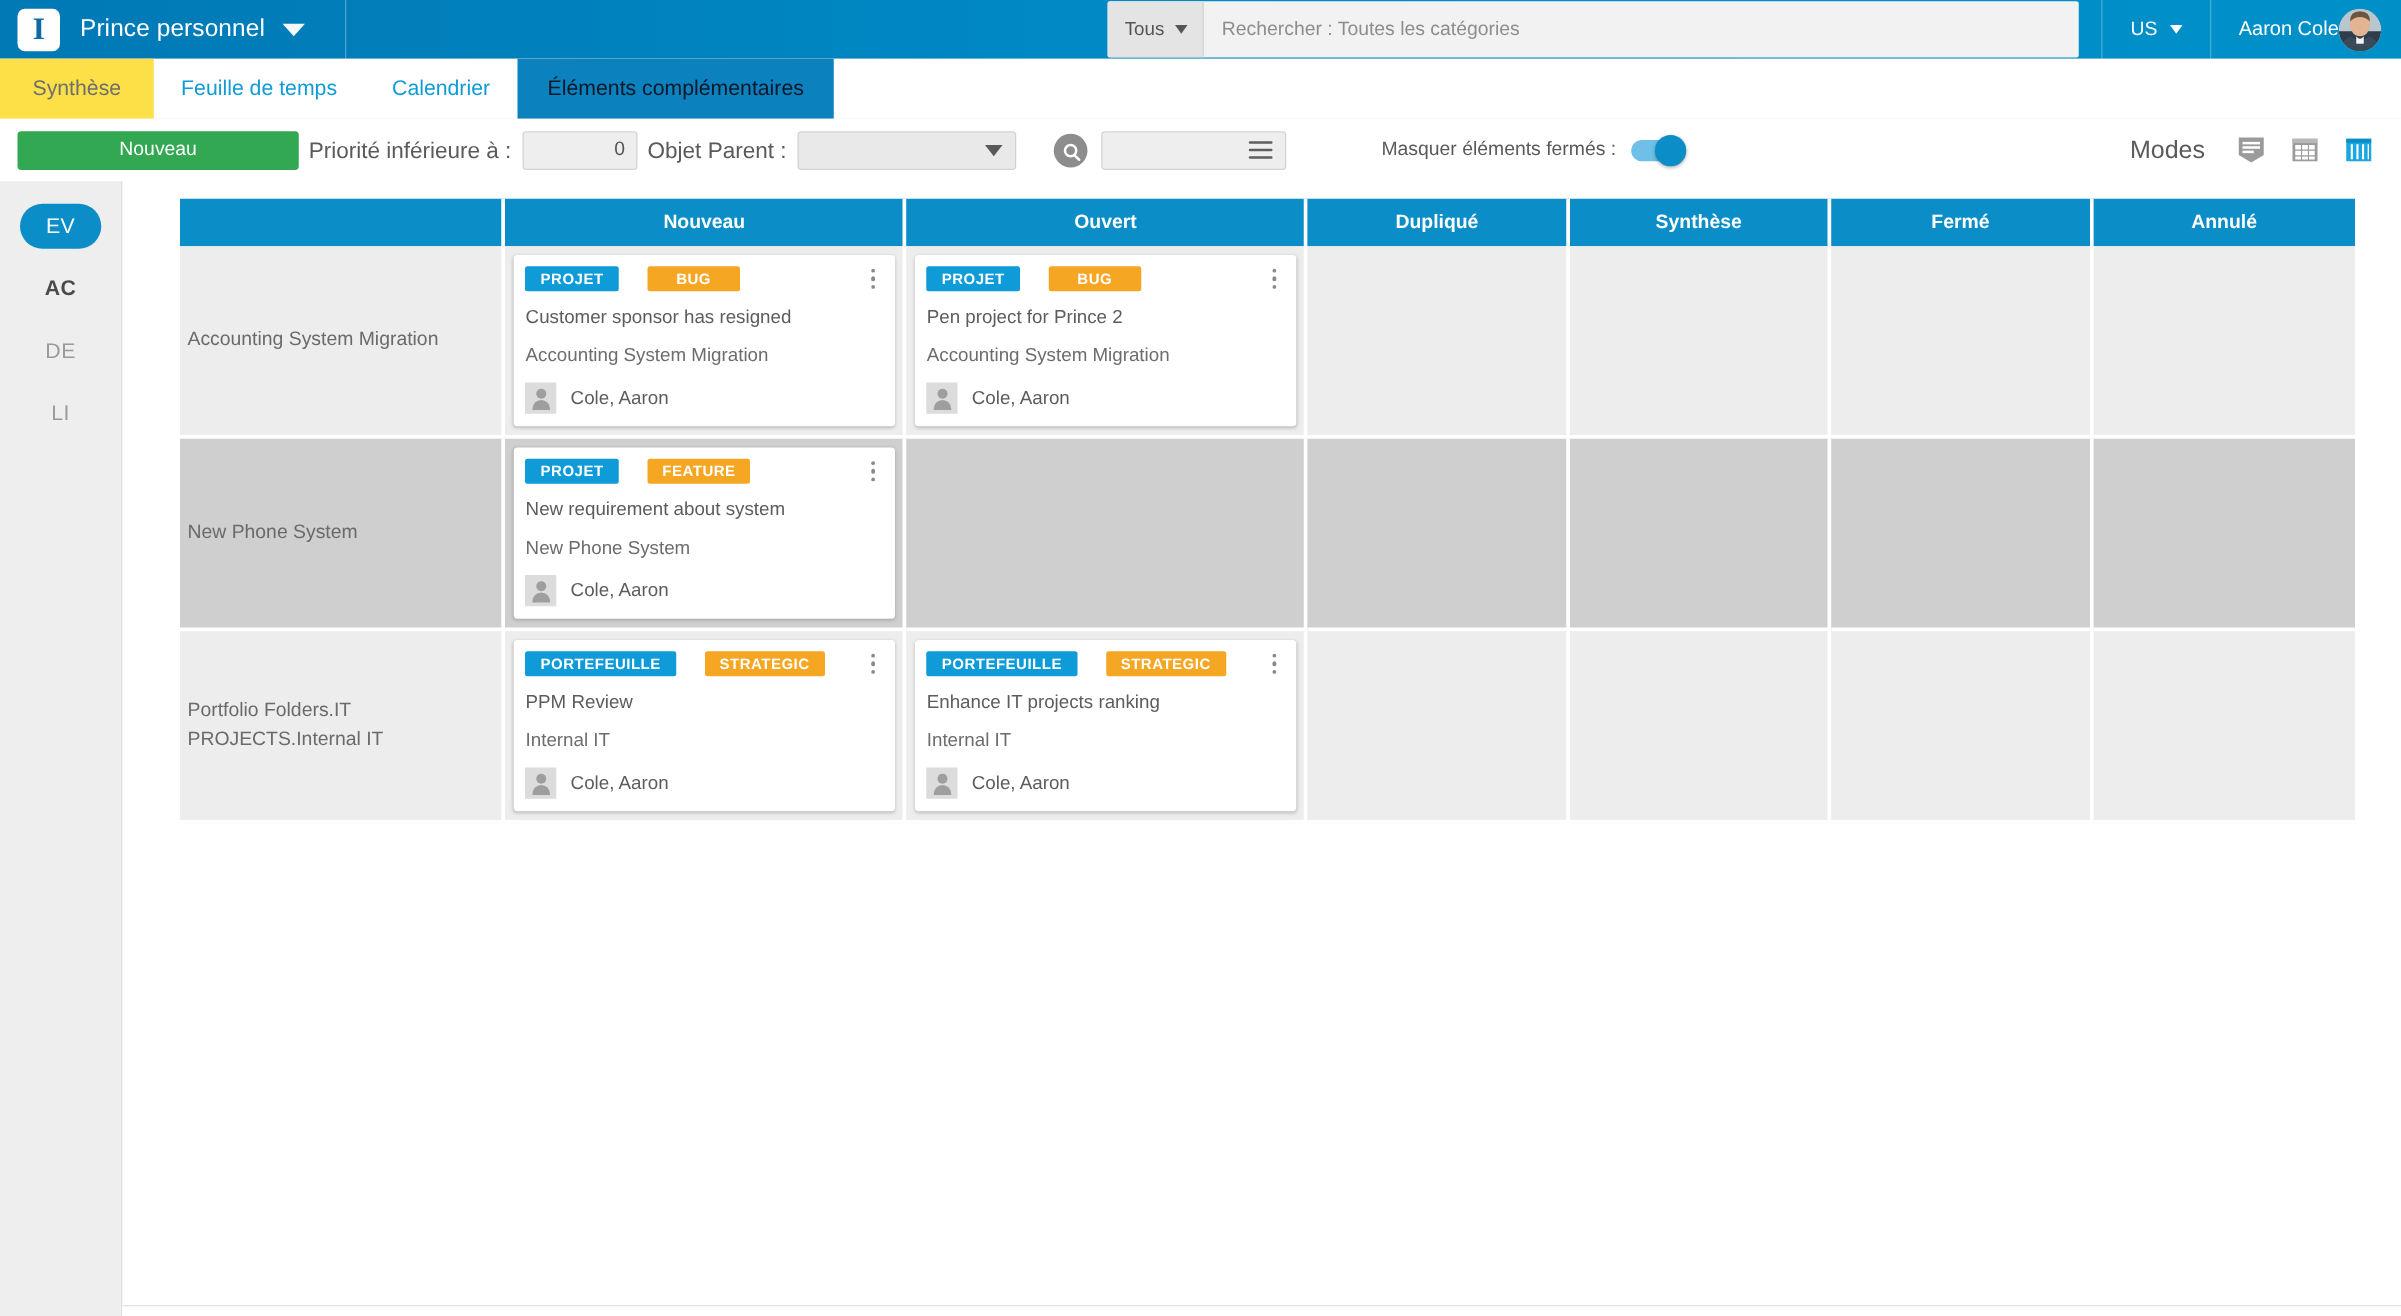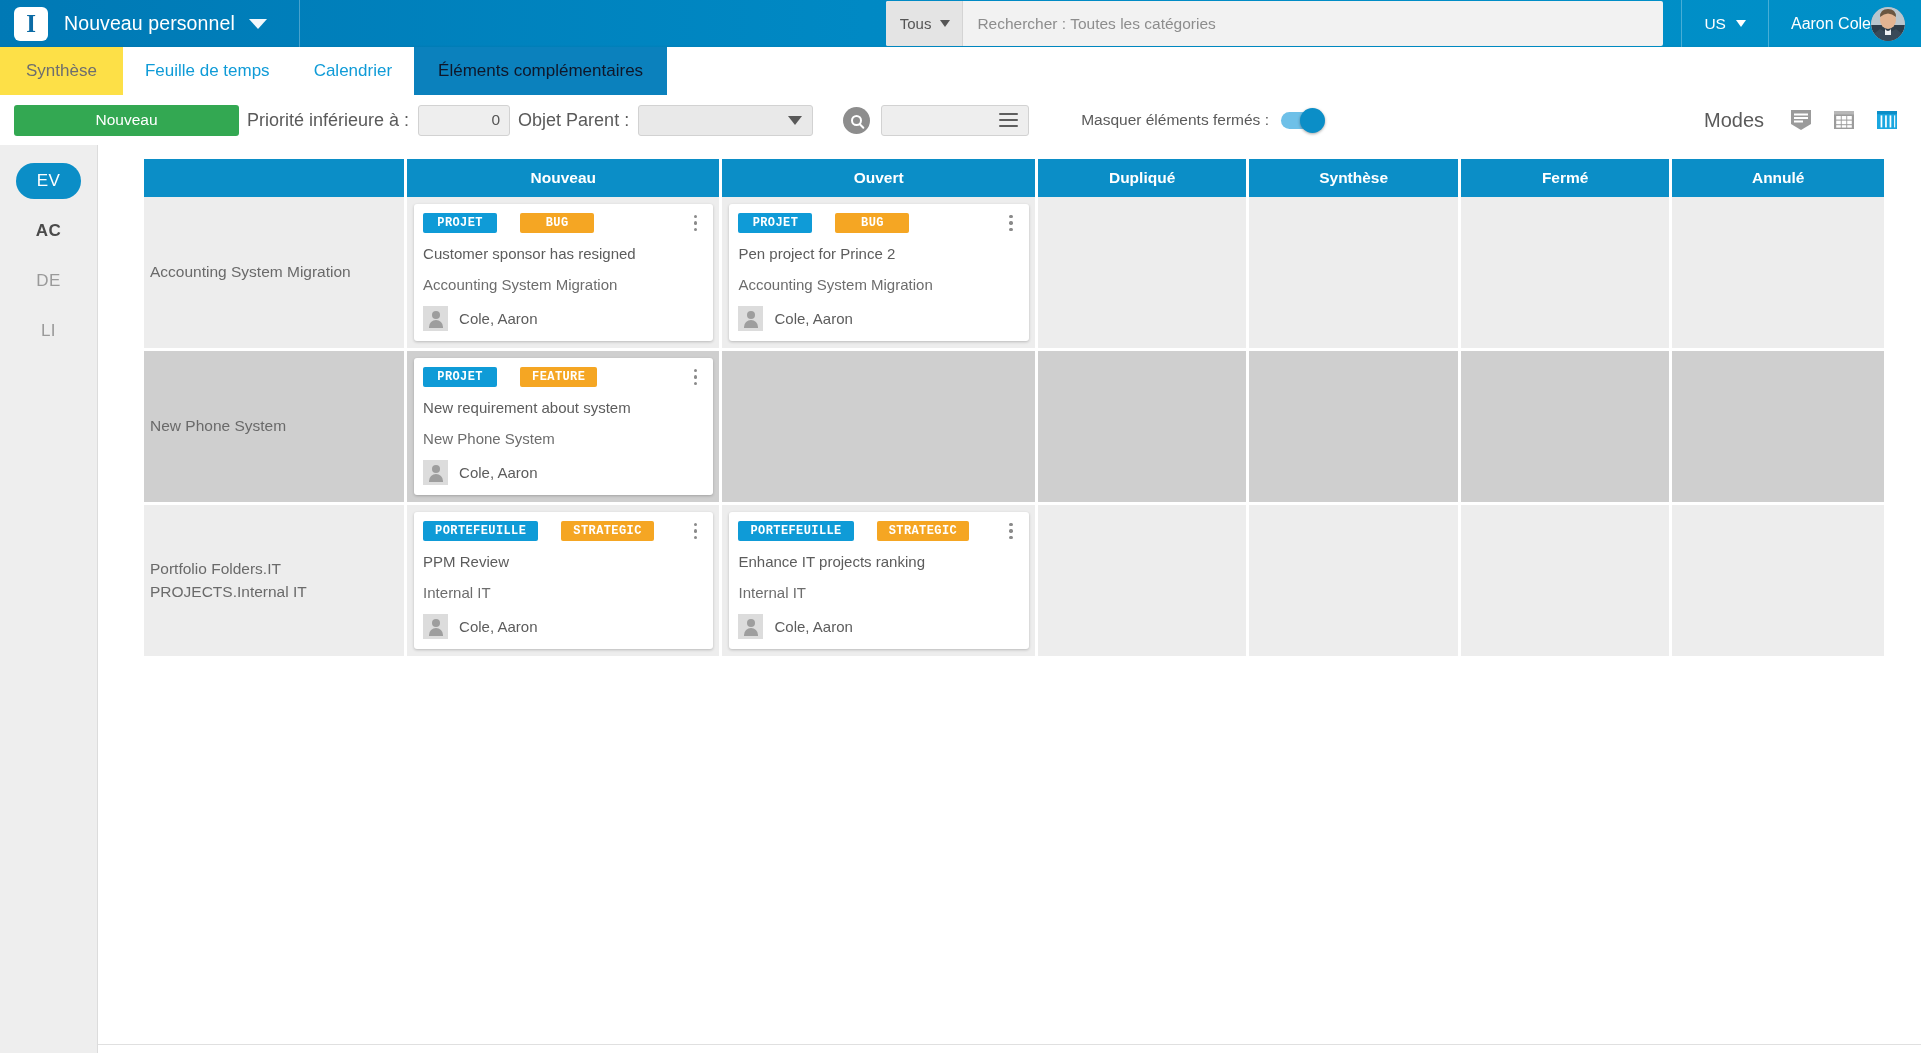--- a/index.html
+++ b/index.html
@@ -154,21 +154,21 @@
     width: 148px; height: 31px; margin-left: 11px;
     background: #eeeeee; border: 1px solid #d2d2d2; border-radius: 3px;
     display: flex; align-items: center; justify-content: flex-end;
     padding-right: 10px;
   }
   .hamburger { width: 19px; }
   .hamburger span {
     display: block; height: 2.3px; background: #5e5e5e;
     border-radius: 1px; margin: 3.4px 0;
   }
-  .toggle-label { font-size: 15.5px; color: #5a5a5a; margin-left: 52px; }
+  .toggle-label { font-size: 15.5px; color: #5a5a5a; margin-left: 76px; }
   .toggle {
     width: 42px; height: 17px; border-radius: 9px;
     background: #6ec0e8; margin-left: 12px; position: relative;
   }
   .toggle .knob {
     position: absolute; right: -2px; top: -4px;
     width: 25px; height: 25px; border-radius: 50%;
     background: #0b8ec7; box-shadow: 0 1px 3px rgba(0,0,0,.35);
   }
   .modes-zone {
@@ -235,21 +235,21 @@
     padding: 7px 6px 7px 7px;
   }
   .body-cell:last-child { border-right: none; }
   tr.alt .rowlabel-cell, tr.alt .body-cell { background: #cfcfcf; }
 
   .card {
     background: #ffffff; border-radius: 3px;
     box-shadow: 0 1px 3px rgba(0,0,0,.22);
     padding: 9px 9px 10px 9px; width: 100%;
   }
-  .badge-row { display: flex; align-items: flex-start; gap: 23px; font-family: Liberation Mono, monospace; }
+  .badge-row { display: flex; align-items: flex-start; gap: 23px; }
   .badge {
     height: 20px; border-radius: 2px; color: #ffffff;
     font-size: 12px; font-weight: bold; letter-spacing: .4px;
     display: flex; align-items: center; justify-content: center;
     padding: 0 12px; white-space: nowrap;
   }
   .badge.type { background: #0f9bd7; min-width: 74px; }
   .badge.cat  { background: #f5a623; min-width: 74px; }
   .kebab {
     margin-left: auto; width: 18px; height: 20px;
@@ -291,21 +291,21 @@
     position: absolute; left: 98px; bottom: 0;
     width: 1823px; height: 9px; background: #ffffff;
     border-top: 1px solid #e0e0e0;
   }
 </style>
 </head>
 <body>
 
 <div class="topbar">
   <div class="logo-box">I</div>
-  <div class="workspace-title">Nouveau personnel</div>
+  <div class="workspace-title">Prince personnel</div>
   <div class="caret-down"></div>
   <div style="width:32px"></div>
   <div class="topbar-divider"></div>
   <div class="topbar-spacer"></div>
 
   <div class="search-wrap">
     <div class="search-scope">
       <span>Tous</span>
       <span class="scope-caret"></span>
     </div>

